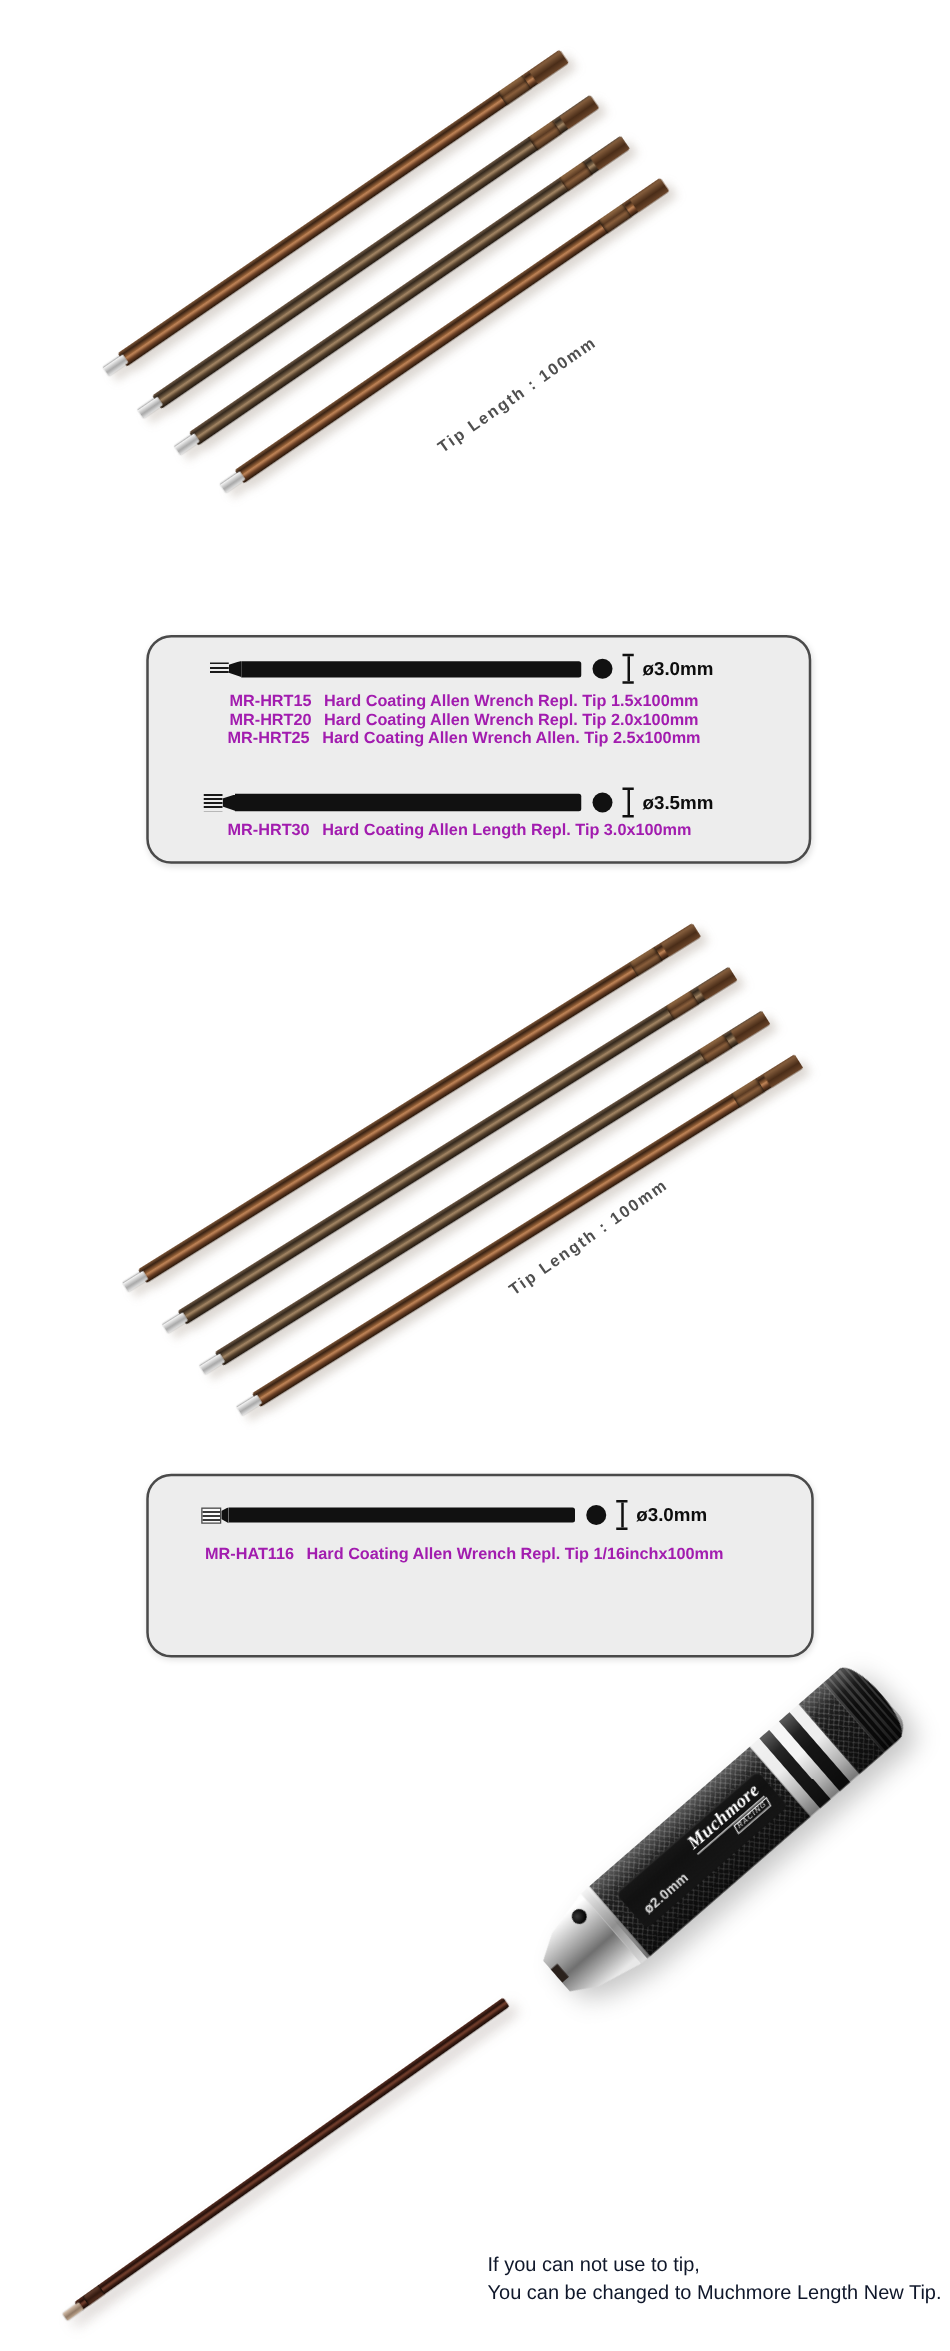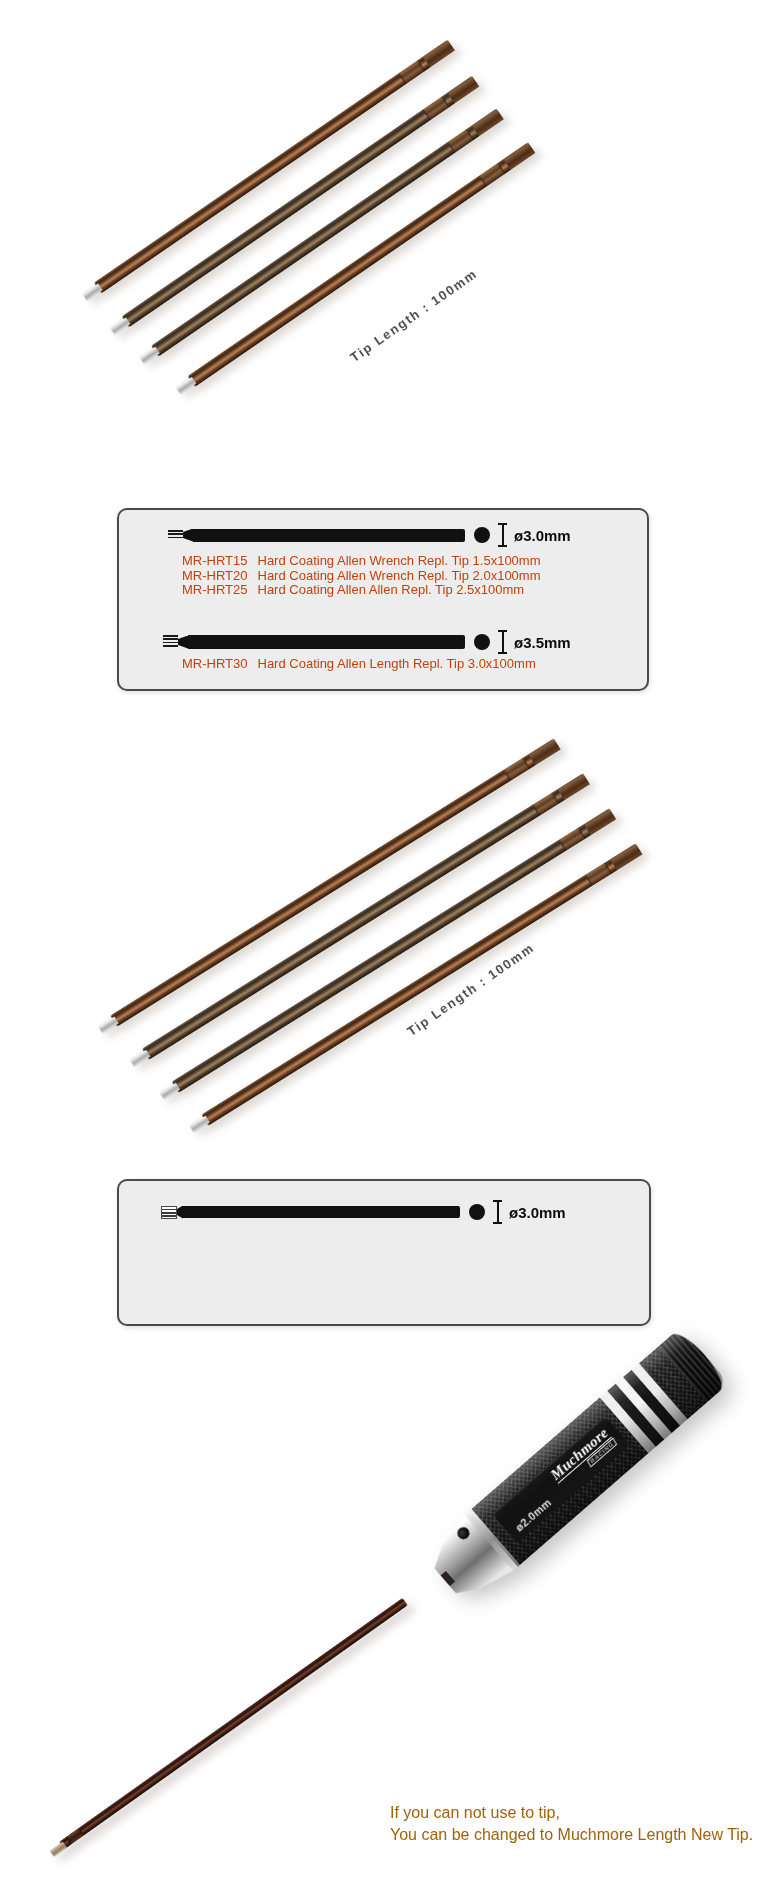--- a/index.html
+++ b/index.html
@@ -18,40 +18,40 @@
             box-shadow:0 0 1px rgba(0,0,0,.55); }
   .hexseg { position:absolute; right:36px; top:0; width:24px; height:100%;
             background:linear-gradient(180deg,#9a7048 0%,#5a3a22 40%,#8a5f3c 60%,#3a2414 100%);
             box-shadow:inset 2px 0 2px -1px rgba(0,0,0,.55), inset -2px 0 2px -1px rgba(0,0,0,.55); }
   .rodend { position:absolute; right:0; top:.5px; width:30px; height:12px; border-radius:1px;
             background:linear-gradient(180deg,#8a6240,#4a2d18 55%,#6b452a); }
   .tiplabel { position:absolute; white-space:nowrap; font-size:13px; font-weight:bold;
               color:#4f4f4f; letter-spacing:1.6px; transform:rotate(-35deg); }
 
   
-  .specbox { position:absolute; background:#ededed; border:2px solid #4a4a4a; border-radius:10px;
+  .specbox { position:absolute; background:#ededed; border:2px solid #4a4a4a; border-radius:20px;
              box-shadow:1px 2px 5px rgba(0,0,0,.12); }
   .diagram { position:absolute; display:flex; align-items:center; height:24px; }
   .hexstripes { width:15px; height:10px;
                 background:repeating-linear-gradient(180deg,#1a1a1a 0 1.6px,#ededed 1.6px 3.4px); }
   .hexstripes.tall { height:14px; }
   .hexstripes.boxed { width:14px; height:11px; border:1px solid #4a4a4a;
                 background:repeating-linear-gradient(180deg,#fafafa 0 1.6px,#3a3a3a 1.6px 3.4px); }
   .wedge { width:10px; height:13px; background:#111;
            clip-path:polygon(0 26%,100% 0,100% 100%,0 74%); }
   .dbar { height:13px; background:#111; border-radius:0 2px 2px 0; }
   .dbar.thick { height:14px; }
   .dcircle { width:16px; height:16px; border-radius:50%; background:#111; margin-left:9px; }
   .ibeam { width:9px; height:20px; margin-left:8px; border-top:2px solid #111;
            border-bottom:2px solid #111; position:relative; }
   .ibeam::after { content:''; position:absolute; left:50%; top:0; bottom:0; width:2px;
                   margin-left:-1px; background:#111; }
   .dlabel { margin-left:7px; font-size:15px; font-weight:bold; color:#0d0d0d; white-space:nowrap; }
   .rows { position:absolute; }
-  .specrow { font-size:13px; font-weight:normal; color:#c2410c; line-height:14.5px; white-space:nowrap; }
+  .specrow { font-size:13px; font-weight:bold; color:#a21caf; line-height:14.5px; white-space:nowrap;text-align:center; }
   .specrow .code { margin-right:10px; }
 
   
   .handle { position:absolute; left:403px; top:101px; width:344px; height:74px;
             transform:rotate(-41deg); display:flex; align-items:stretch;
             filter:drop-shadow(4px 12px 10px rgba(0,0,0,.22)); }
   .collet { width:58px; position:relative;
             background:linear-gradient(180deg,#ffffff 6%,#9a9a9a 42%,#6f6f6f 56%,#e8e8e8 92%);
             clip-path:polygon(0 28%,34% 12%,100% 0,100% 100%,34% 88%,0 72%); }
   .collet::before { content:''; position:absolute; left:0; top:40%; width:7px; height:20%;
@@ -94,21 +94,21 @@
              filter:drop-shadow(3px 8px 5px rgba(120,100,90,.3)); }
   .toolrod .tipcap { left:-13px; top:1.5px; width:16px; height:7px;
              background:linear-gradient(180deg,#d8c2ae,#8f7864 60%,#bda globalization); 
              background:linear-gradient(180deg,#d8c2ae,#8f7864 60%,#c0a890); }
   .toolrod .hexcut { position:absolute; left:8px; top:0; width:16px; height:100%;
              background:linear-gradient(180deg,#6a4434,#33190f 55%,#5a3222);
              box-shadow:inset 1px 0 1px rgba(0,0,0,.6), inset -1px 0 1px rgba(0,0,0,.6); }
 
   
   .caption { position:absolute; left:390px; top:1802px; font-size:16px; line-height:22px;
-             color:#a16207; white-space:nowrap; }
+             color:#0f172a; white-space:nowrap; }
 </style>
 </head>
 <body>
 
 <div class="canvas">
 
   <section style="top:15px; height:400px;">
     <div class="rod rod-copper" style="left:60px;  top:145px; width:429px; transform:rotate(-34.5deg);">
       <span class="tipcap"></span>
       <span class="hexseg"></span>
@@ -142,21 +142,21 @@
       <span class="dlabel">ø3.0mm</span>
     </div>
     <div class="rows" style="left:63px; top:44px;">
       <div class="specrow">
         <span class="code">MR-HRT15</span><span class="desc">Hard Coating Allen Wrench Repl. Tip 1.5x100mm</span>
       </div>
       <div class="specrow">
         <span class="code">MR-HRT20</span><span class="desc">Hard Coating Allen Wrench Repl. Tip 2.0x100mm</span>
       </div>
       <div class="specrow">
-        <span class="code">MR-HRT25</span><span class="desc">Hard Coating Allen Allen Repl. Tip 2.5x100mm</span>
+        <span class="code">MR-HRT25</span><span class="desc">Hard Coating Allen Wrench Allen. Tip 2.5x100mm</span>
       </div>
     </div>
     <div class="diagram" style="left:44px; top:120px;">
       <span class="hexstripes tall"></span>
       <span class="wedge"></span>
       <span class="dbar thick" style="width:277px;"></span>
       <span class="dcircle"></span>
       <span class="ibeam"></span>
       <span class="dlabel">ø3.5mm</span>
     </div>
@@ -194,20 +194,23 @@
   <section class="specbox" style="left:117px; top:1179px; width:530px; height:143px;">
     <div class="diagram" style="left:42px; top:19px;">
       <span class="hexstripes boxed"></span>
       <span class="wedge" style="width:6px;"></span>
       <span class="dbar" style="width:277px; height:12px;"></span>
       <span class="dcircle"></span>
       <span class="ibeam"></span>
       <span class="dlabel">ø3.0mm</span>
     </div>
     <div class="rows" style="left:45px; top:55px;">
+      <div class="specrow">
+        <span class="code">MR-HAT116</span><span class="desc">Hard Coating Allen Wrench Repl. Tip 1/16inchx100mm</span>
+      </div>
     </div>
   </section>
 
   <section style="top:1330px; height:551px;">
     <div class="handle">
       <div class="collet">
         <span class="screwhole"></span>
       </div>
       <div class="stepring"></div>
       <div class="hbody knurl">

